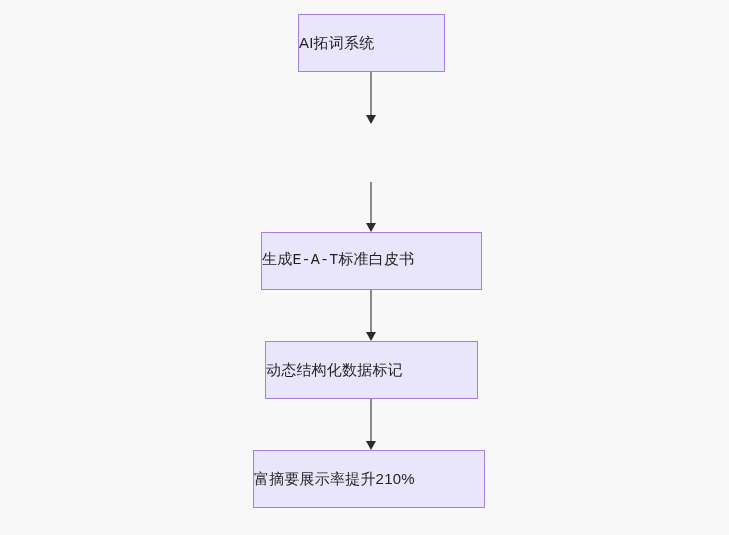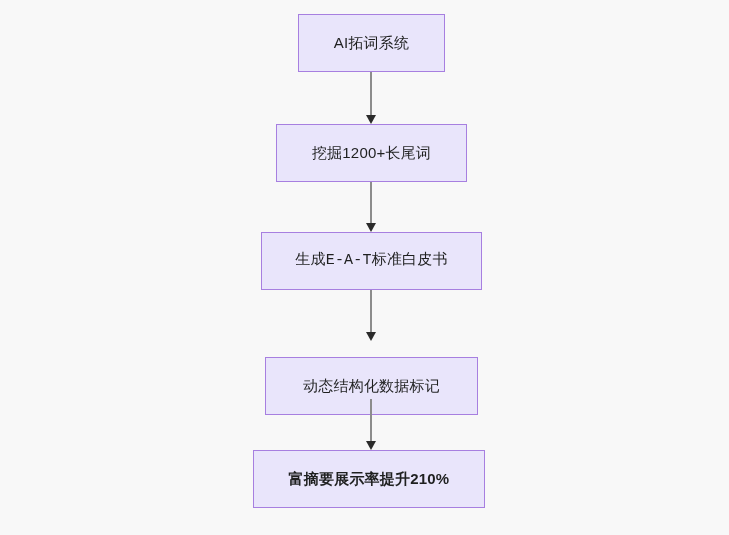--- a/index.html
+++ b/index.html
@@ -18,21 +18,21 @@
     width: 729px;
     height: 535px;
   }
   .node {
     position: absolute;
     box-sizing: border-box;
     background: #e9e5fb;
     border: 1px solid #a77fe0;
     display: flex;
     align-items: center;
-    justify-content: center;
+    justify-content: flex-start;
     text-align: center;
   }
   .node-label {
     font-size: 15px;
     line-height: 1.3;
     color: #1f2020;
     letter-spacing: 0.2px;
     white-space: nowrap;
   }
   .edge {
@@ -65,44 +65,41 @@
 
   <div class="node" style="left:298px; top:14px; width:147px; height:58px;">
     <span class="node-label">AI拓词系统</span>
   </div>
 
   <div class="edge" style="left:371px; top:72px; height:52px;">
     <div class="edge-line" style="height:43px;"></div>
     <div class="edge-arrow" style="top:43px;"></div>
   </div>
 
-  <div class="node" style="left:276px; top:124px; width:191px; height:58px;">
-    <span class="node-label">挖掘1200+长尾词</span>
-  </div>
 
   <div class="edge" style="left:371px; top:182px; height:50px;">
     <div class="edge-line" style="height:41px;"></div>
     <div class="edge-arrow" style="top:41px;"></div>
   </div>
 
   <div class="node" style="left:261px; top:232px; width:221px; height:58px;font-family:Liberation Mono, monospace;">
     <span class="node-label">生成E-A-T标准白皮书</span>
   </div>
 
   <div class="edge" style="left:371px; top:290px; height:51px;">
     <div class="edge-line" style="height:42px;"></div>
     <div class="edge-arrow" style="top:42px;"></div>
   </div>
 
-  <div class="node" style="left:265px; top:341px; width:213px; height:58px;margin-top:16px;">
+  <div class="node" style="left:265px; top:341px; width:213px; height:58px;">
     <span class="node-label">动态结构化数据标记</span>
   </div>
 
   <div class="edge" style="left:371px; top:399px; height:51px;">
     <div class="edge-line" style="height:42px;"></div>
     <div class="edge-arrow" style="top:42px;"></div>
   </div>
 
-  <div class="node" style="left:253px; top:450px; width:232px; height:58px;font-weight:bold;">
+  <div class="node" style="left:253px; top:450px; width:232px; height:58px;">
     <span class="node-label">富摘要展示率提升210%</span>
   </div>
 
 </div>
 
 </body></html>

